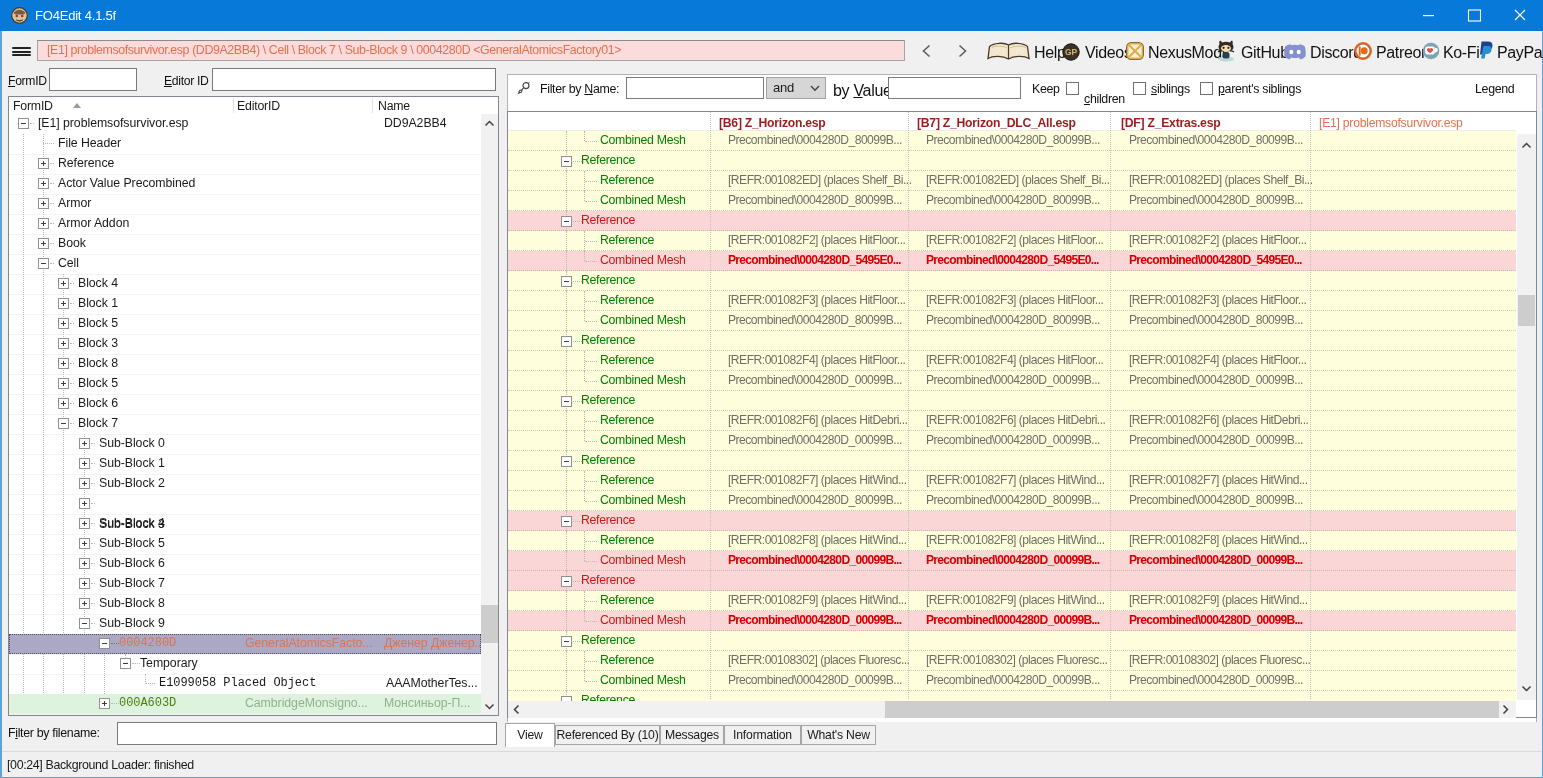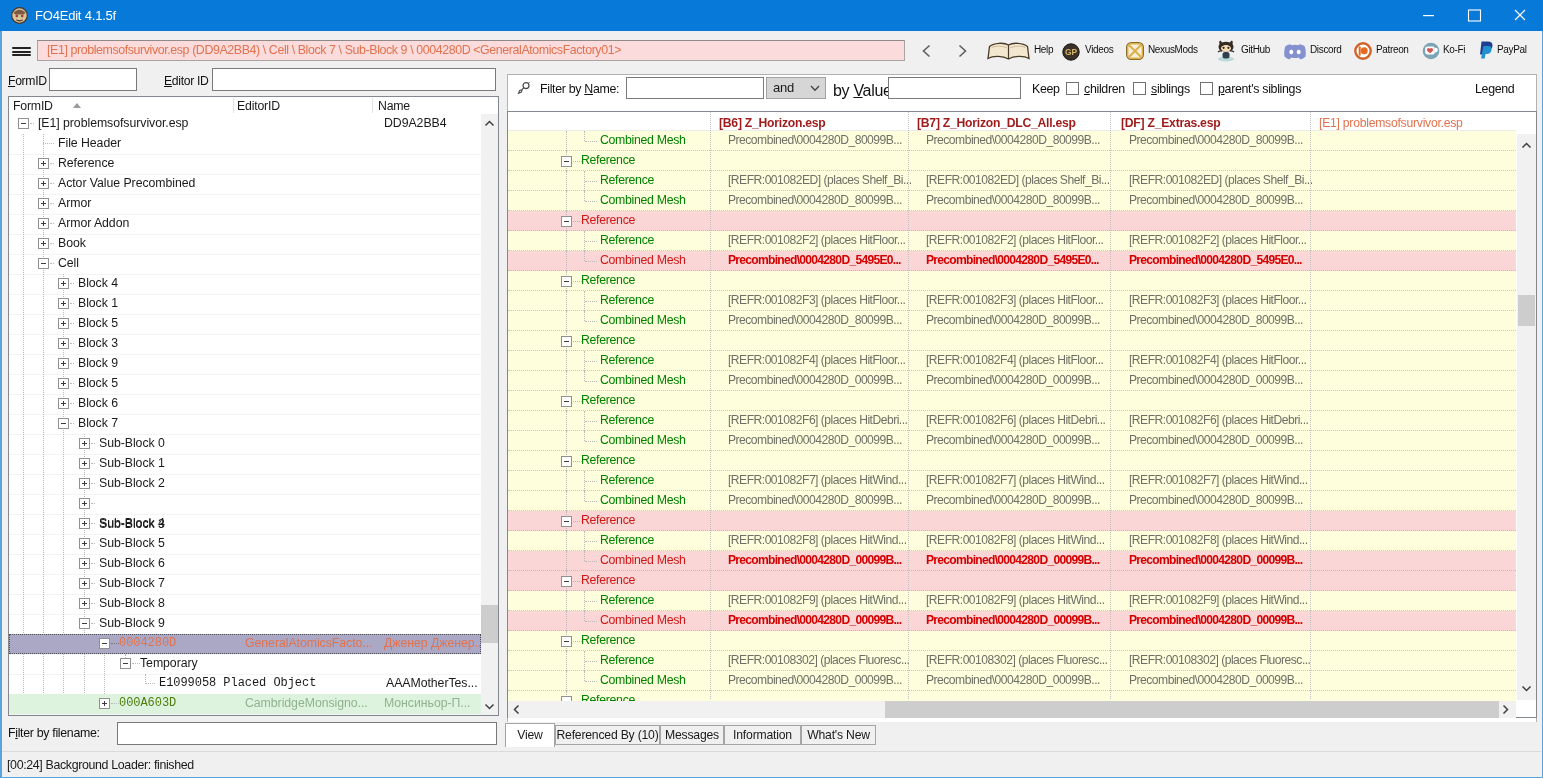--- a/index.html
+++ b/index.html
@@ -6,21 +6,21 @@
 .abs{position:absolute;}
 .titlebar{left:0;top:0;width:1543px;height:31px;background:#0779d8;}
 .titletxt{left:35px;top:8px;color:#fff;font-size:13px;}
 .border-l{left:0;top:0;width:1.5px;height:778px;background:#59a4dd;}
 .border-r{left:1541.5px;top:0;width:1.5px;height:778px;background:#59a4dd;}
 .border-b{left:0;top:776.5px;width:1543px;height:1.5px;background:#59a4dd;}
 .hbar{left:12px;width:19px;height:2px;background:#222;border-radius:1px;}
 .addr{left:37px;top:40px;width:868px;height:21px;background:#fbdbdb;border:1px solid #a9a3a3;border-top-color:#8f8989;color:#e0734f;font-size:12.4px;line-height:19px;padding-left:9px;white-space:nowrap;overflow:hidden;letter-spacing:-0.4px;}
 .inp{background:#fff;border:1px solid #7a7a7a;}
 .lbl{font-size:12.4px;color:#111;letter-spacing:-0.32px;}
-.linktxt{top:44px;font-size:10px;color:#111;letter-spacing:-0.35px;}
+.linktxt{top:44px;font-size:16px;color:#111;letter-spacing:-0.35px;}
 .treepanel{left:8px;top:96px;width:491px;height:620px;background:#fff;border:1px solid #828790;overflow:hidden;}
 .thead{position:absolute;left:0;top:0;width:489px;height:17px;background:#fff;}
 .thsep{position:absolute;top:1px;width:1px;height:15px;background:#e2e2e2;}
 .tgrid{position:absolute;left:0;top:37.5px;width:472px;height:580px;
  background:repeating-linear-gradient(to bottom,transparent 0,transparent 19px,#f4f4f4 19px,#f4f4f4 20px);}
 .trow{position:absolute;left:0;width:472px;height:20px;}
 .ebox{position:absolute;width:11px;height:11px;background:#fff;border:1px solid #919191;}
 .ebox .h{position:absolute;left:2px;top:4px;width:5px;height:1px;background:#3c3c3c;}
 .ebox .v{position:absolute;left:4px;top:2px;width:1px;height:5px;background:#3c3c3c;}
 .guide{position:absolute;width:1px;border-left:1px dotted #b9b9b9;}
@@ -216,21 +216,21 @@
       <div class="h"></div>
       <div class="v"></div>
     </div>
     <div class="hdots" style="left:60.5px;top:246.0px;width:4.5px"></div>
     <div class="tlabel" style="left:69.0px;top:238.5px">Block 3</div>
 <div class="ebox" style="left:48.5px;top:261.0px">
       <div class="h"></div>
       <div class="v"></div>
     </div>
     <div class="hdots" style="left:60.5px;top:266.0px;width:4.5px"></div>
-    <div class="tlabel" style="left:69.0px;top:258.5px">Block 9</div>
+    <div class="tlabel" style="left:69.0px;top:258.5px">Block 8</div>
 <div class="ebox" style="left:48.5px;top:281.0px">
       <div class="h"></div>
       <div class="v"></div>
     </div>
     <div class="hdots" style="left:60.5px;top:286.0px;width:4.5px"></div>
     <div class="tlabel" style="left:69.0px;top:278.5px">Block 5</div>
 <div class="ebox" style="left:48.5px;top:301.0px">
       <div class="h"></div>
       <div class="v"></div>
     </div>
@@ -346,21 +346,21 @@
   </svg>
 <div class="abs lbl" style="left:540px;top:82px;font-size:12.4px">Filter by <u>N</u>ame:</div>
 <div class="abs inp" style="left:626px;top:77px;width:138px;height:22px"></div>
 <div class="abs" style="left:766px;top:77px;width:60px;height:22px;background:#d6d6d6;border:1px solid #a2a2a2;font-size:13px;line-height:20px;padding-left:6px">and<svg style="position:absolute;right:5px;top:7px" width="10" height="7">
       <path d="M1 1 L5 5.2 L9 1" fill="none" stroke="#444" stroke-width="1.4"></path>
     </svg></div>
 <div class="abs lbl" style="left:833px;top:82px;font-size:16px">by <u>V</u>alue:</div>
 <div class="abs inp" style="left:888px;top:77px;width:133px;height:22px"></div>
 <div class="abs lbl" style="left:1032px;top:82px">Keep</div>
 <div class="abs cb" style="left:1066px;top:82px"></div>
-<div class="abs lbl" style="left:1084px;top:82px"><u>c</u>hildren</div>
+<div class="abs lbl" style="left:1084px;top:92px"><u>c</u>hildren</div>
 <div class="abs cb" style="left:1133px;top:82px"></div>
 <div class="abs lbl" style="left:1151px;top:82px"><u>s</u>iblings</div>
 <div class="abs cb" style="left:1200px;top:82px"></div>
 <div class="abs lbl" style="left:1218px;top:82px"><u>p</u>arent's siblings</div>
 <div class="abs lbl" style="left:1475px;top:82px">Legend</div>
 <div class="abs grid">
 <div class="ghead">
 <div class="ghtxt" style="left:211px;color:#9e1b1b;font-weight:bold">[B6] Z_Horizon.esp</div>
 <div class="ghtxt" style="left:409px;color:#9e1b1b;font-weight:bold">[B7] Z_Horizon_DLC_All.esp</div>
 <div class="ghtxt" style="left:613px;color:#9e1b1b;font-weight:bold">[DF] Z_Extras.esp</div>

